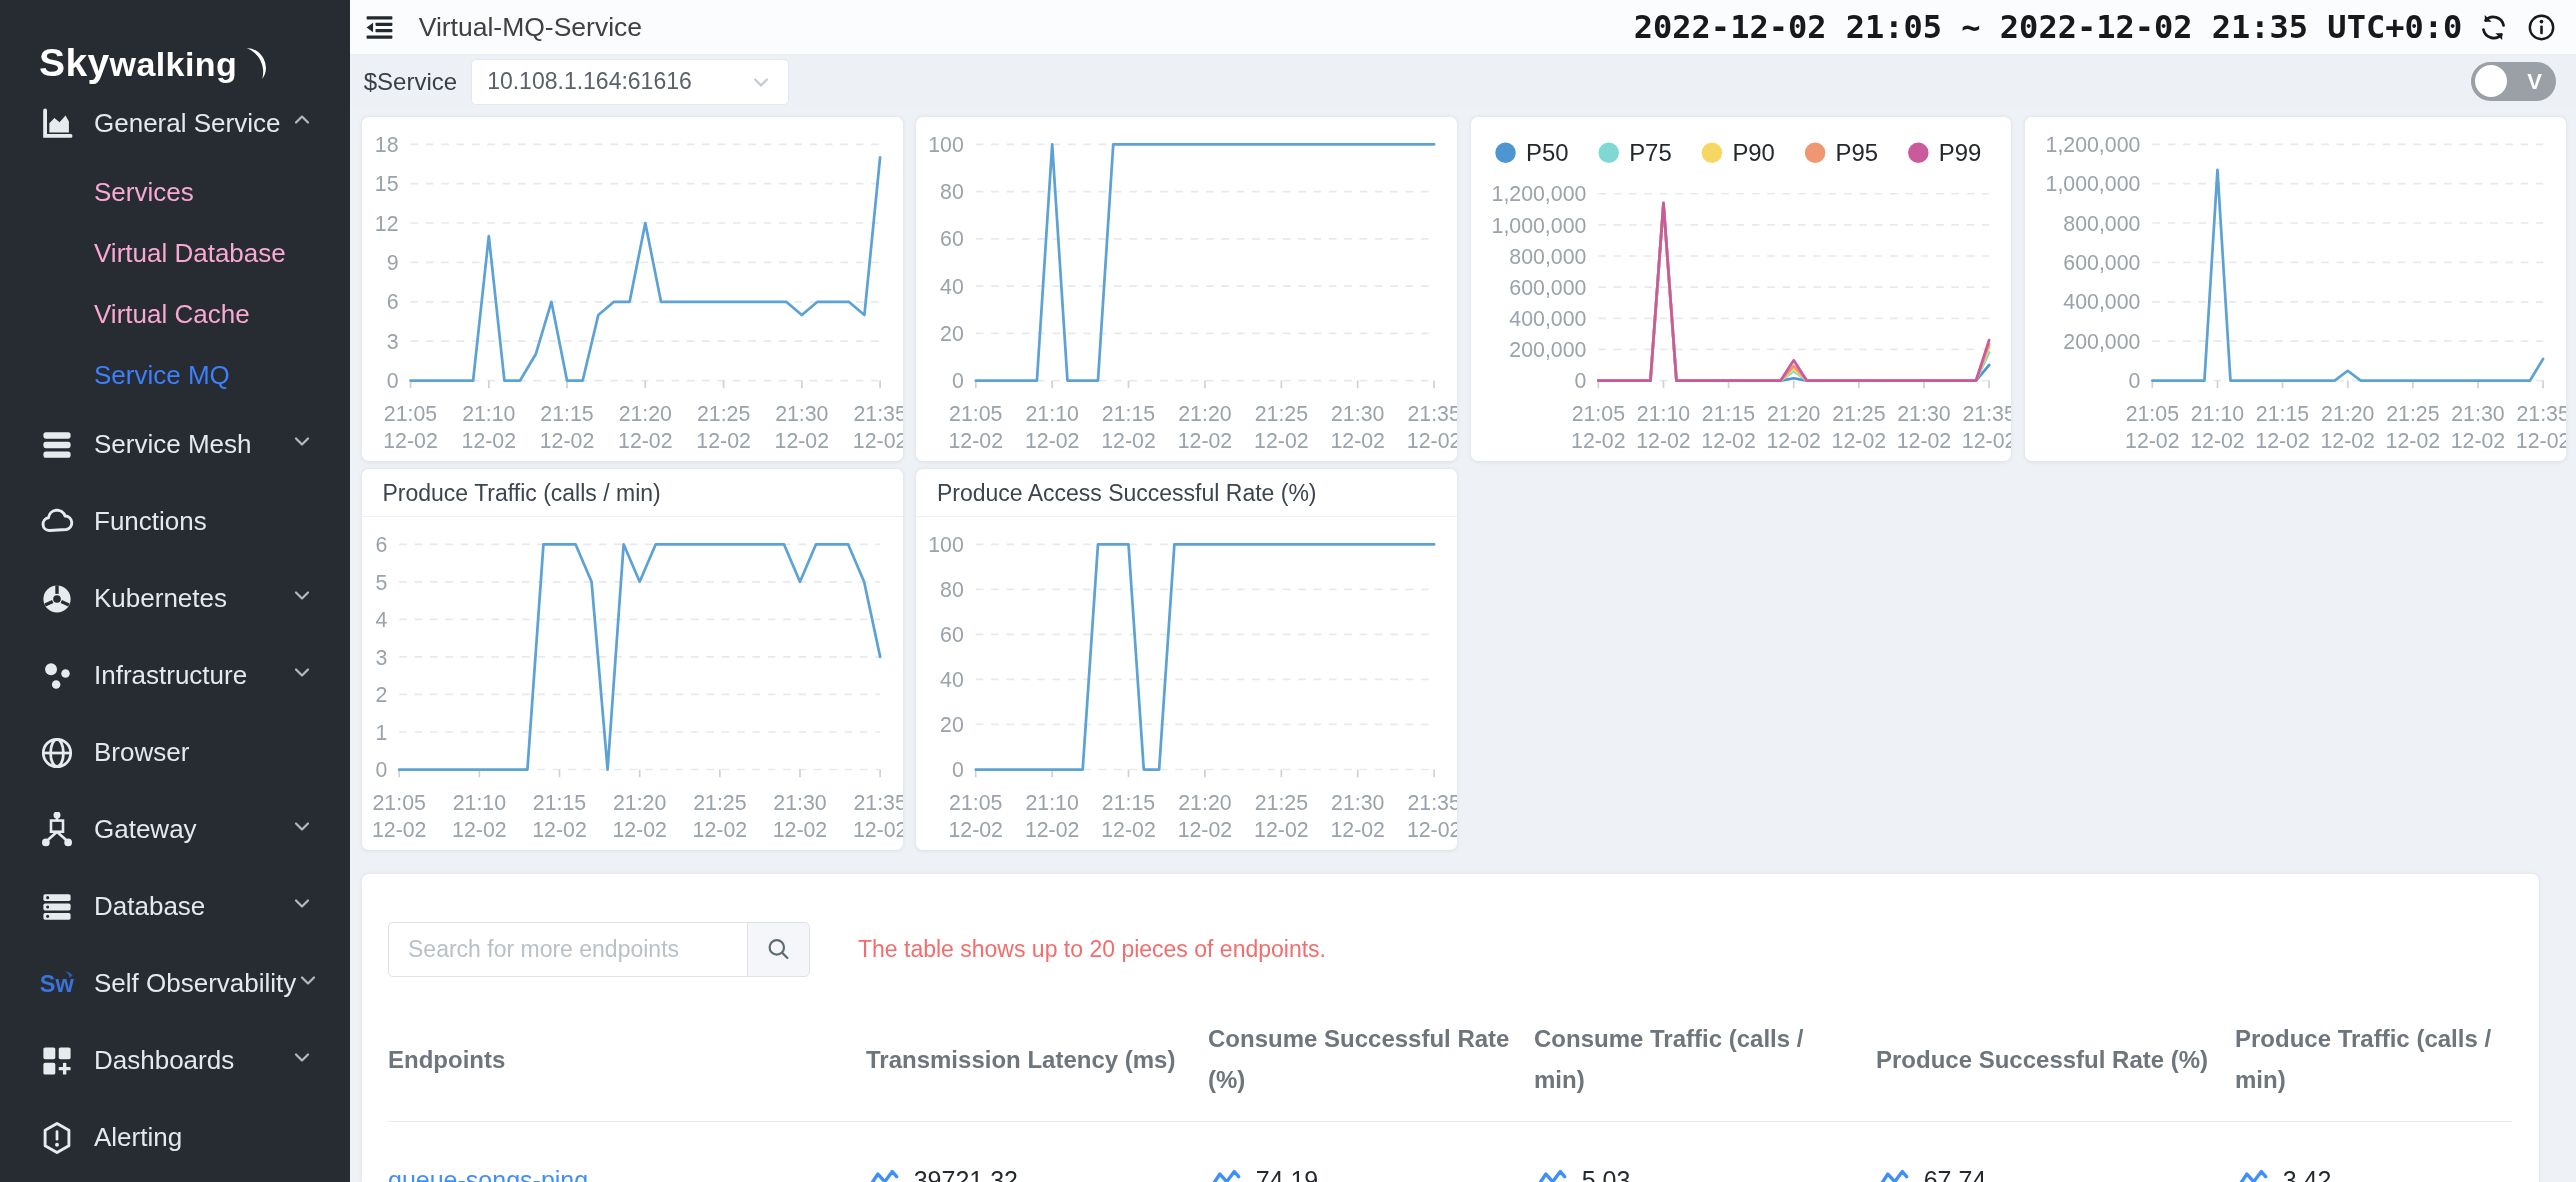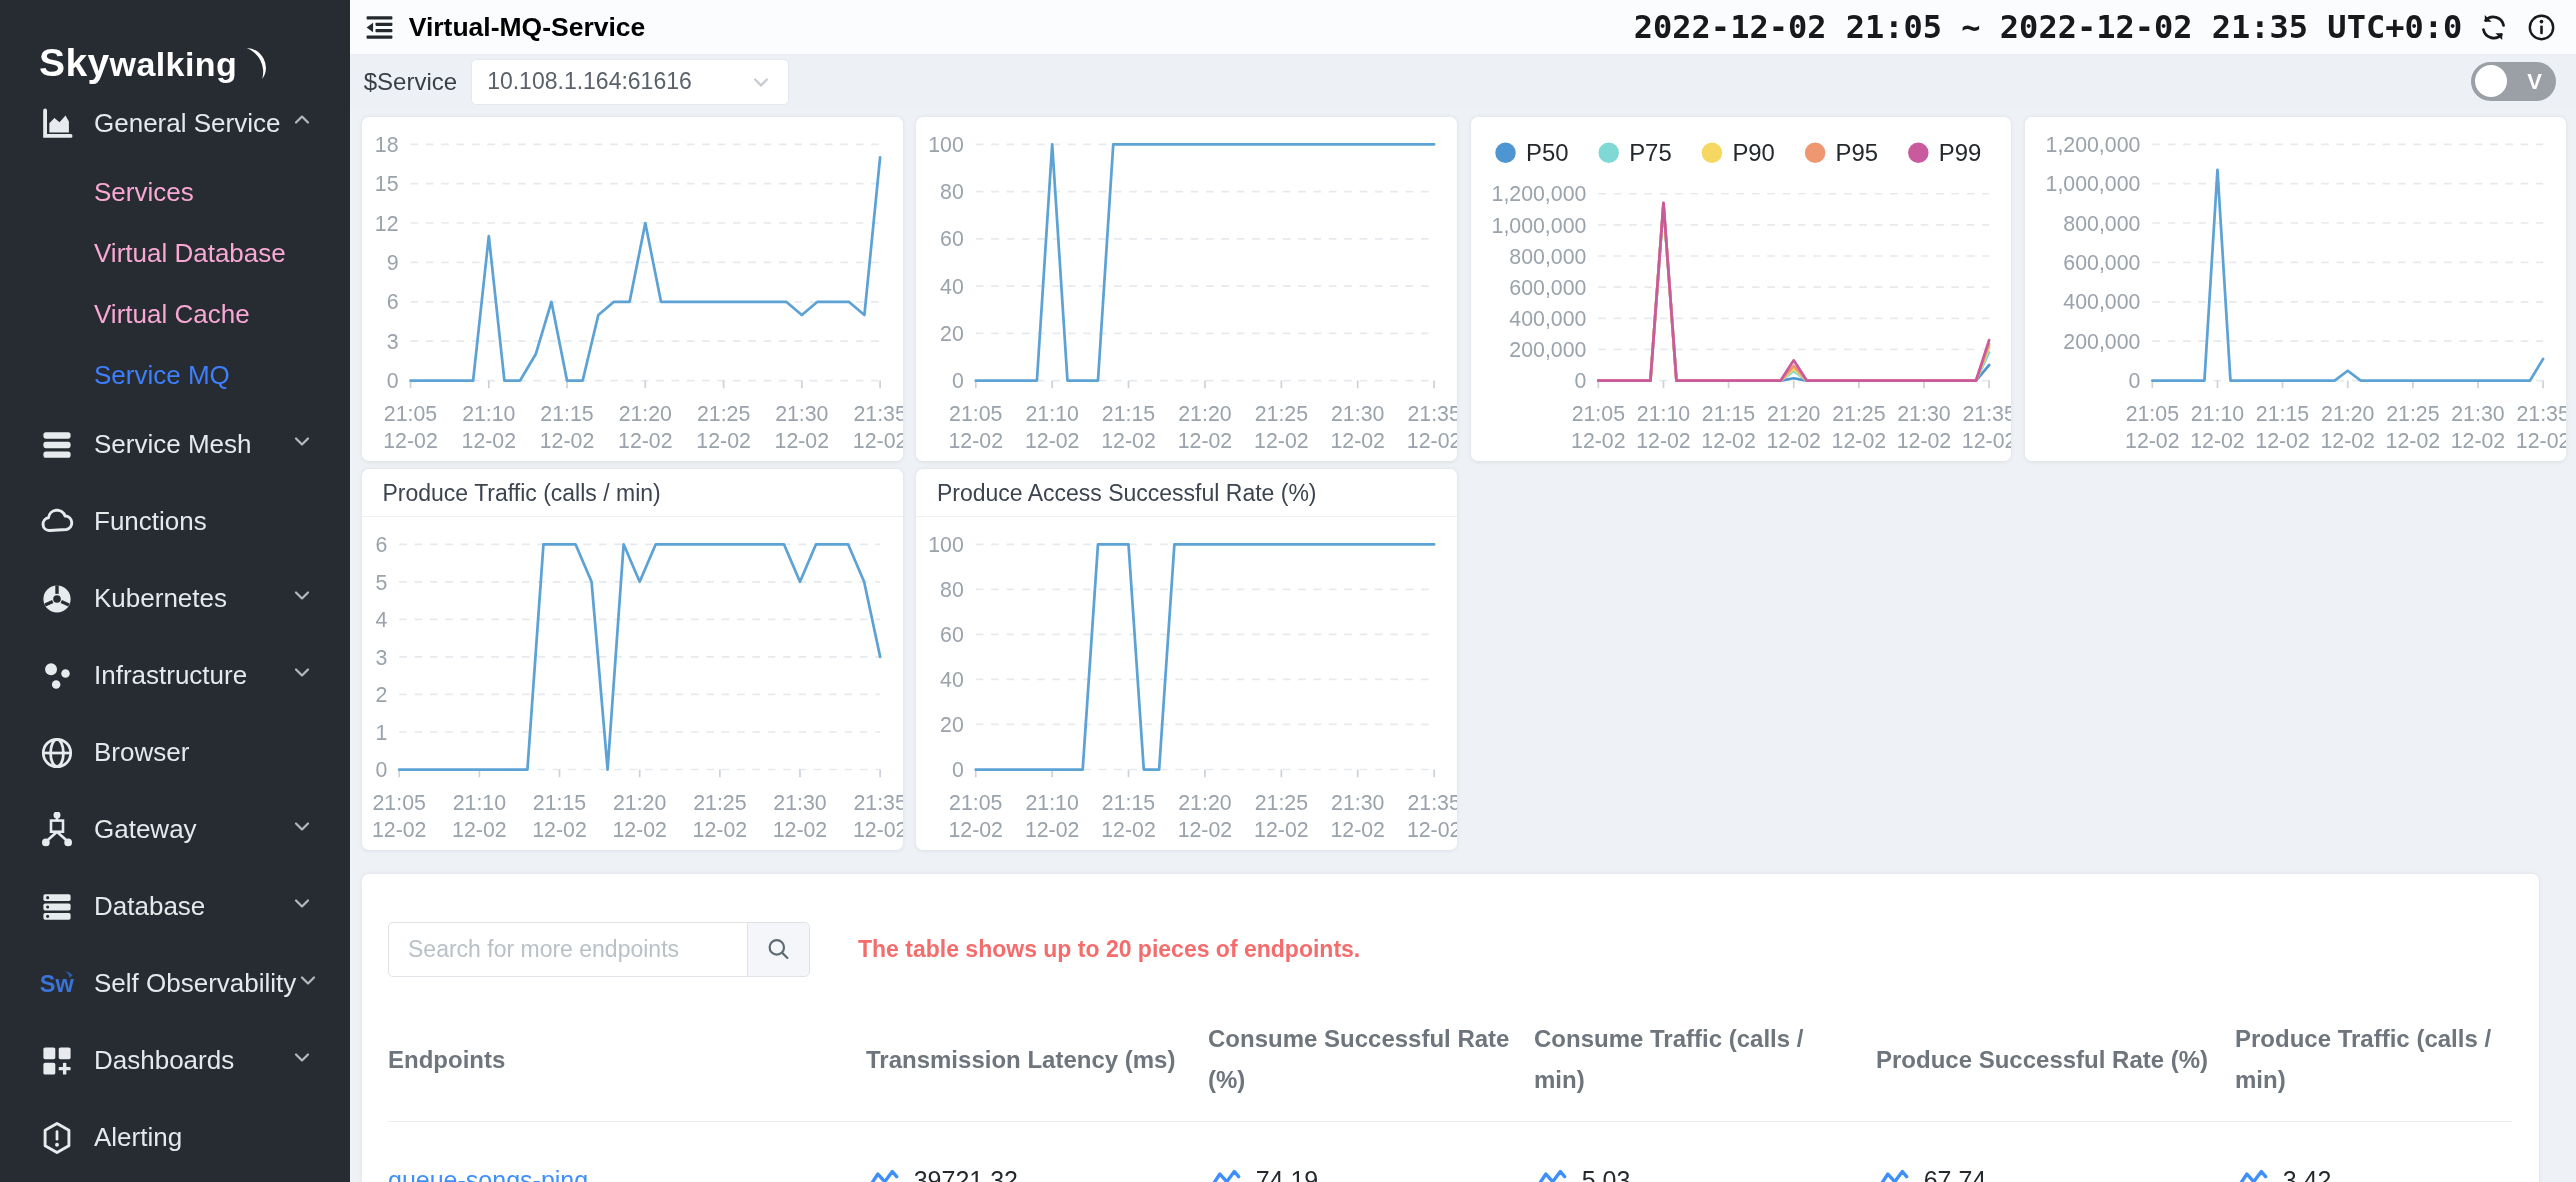--- a/index.html
+++ b/index.html
@@ -17,21 +17,21 @@
   .nav-icon { width:36px; height:36px; margin-right:19px; display:flex; align-items:center; justify-content:center; flex-shrink:0; }
   .nav-label { flex:1; white-space:nowrap; }
   .nav-chevron { color:#b3b8be; }
   .nav-sub { height:61px; display:flex; align-items:center; padding-left:94px; font-size:26px; color:#f9a8d4; cursor:pointer; }
   .nav-sub.active { color:#3d7ffc; }
 
   
   .main { flex:1; display:flex; flex-direction:column; background:#eef1f5; min-width:0; }
   .topbar { height:55px; background:#fbfcfd; display:flex; align-items:center; padding:0 19px 0 13.7px; border-bottom:0.9px solid #eceff2; flex-shrink:0; }
   .fold-btn { width:31px; height:31px; display:flex; align-items:center; justify-content:center; cursor:pointer; }
-  .topbar-title { font-size:26.5px; font-weight:700; color:#000000; margin-left:14px; }
+  .topbar-title { font-size:26.5px; font-weight:400; color:#404040; margin-left:24px; }
   .topbar-right { margin-left:auto; display:flex; align-items:center; gap:15.4px; }
   .time-range { font-family:"DejaVu Sans Mono", monospace; font-size:32px; font-weight:bold; color:#17191c; cursor:pointer; }
   .icon-btn { width:32px; height:32px; display:flex; align-items:center; justify-content:center; cursor:pointer; }
 
   .filterbar { height:53px; background:#edf1f6; display:flex; align-items:center; padding:0 20.5px 0 13.7px; flex-shrink:0; }
   .service-label { font-size:24px; color:#3a4046; }
   .service-select { width:318px; height:46px; background:#fff; border:0.9px solid #e4e8ed; border-radius:5.1px; margin-left:13.7px; display:flex; align-items:center; padding:0 15.4px; font-size:23px; color:#5a6169; cursor:pointer; }
   .service-select .sel-chevron { margin-left:auto; color:#c4cad1; display:flex; }
   .toggle { margin-left:auto; width:85px; height:39px; border-radius:19.6px; background:#9ba0a6; position:relative; display:flex; align-items:center; justify-content:flex-end; padding-right:13.7px; cursor:pointer; }
   .toggle-knob { position:absolute; left:4.3px; top:3.4px; width:32px; height:32px; border-radius:50%; background:#fff; }
@@ -45,21 +45,21 @@
   .card-title { height:48px; line-height:48px; padding-left:20.5px; font-size:23px; color:#3c4450; border-bottom:0.9px solid #eef0f3; white-space:nowrap; }
   .card svg.chart { display:block; }
   svg text { font-family:"Liberation Sans", sans-serif; }
 
   
   .panel { margin-top:24px; margin-right:27px; background:#fff; border-radius:6.8px 6.8px 0 0; box-shadow:0 0.9px 4.3px rgba(31,45,61,.09); height:308px; padding:48px 27px 0 26px; overflow:hidden; }
   .search-row { display:flex; align-items:center; }
   .search-input { width:359px; height:55px; border:0.9px solid #dfe3e8; border-right:none; border-radius:5.1px 0 0 5.1px; padding:0 19px; font-size:23px; color:#333; outline:none; font-family:"Liberation Sans", sans-serif; }
   .search-input::placeholder { color:#b9c0c7; }
   .search-btn { width:63px; height:55px; background:#f4f6f9; border:0.9px solid #dfe3e8; border-radius:0 5.1px 5.1px 0; display:flex; align-items:center; justify-content:center; cursor:pointer; }
-  .note { margin-left:48px; font-size:23px; color:#f56c6c;font-weight:bold; }
+  .note { margin-left:48px; font-size:23px; color:#f56c6c; }
   table { width:100%; border-collapse:collapse; margin-top:31px; table-layout:fixed; }
   th { text-align:left; font-size:24px; font-weight:bold; color:#6e757d; padding:10.2px 17px 20.5px 0; border-bottom:1.7px solid #e9ecef; vertical-align:middle; line-height:41px; }
   td { padding:44px 17px 43px 0; font-size:25px; color:#24292e; border-bottom:0.9px solid #e7e9ed; }
   .endpoint-link { color:#3f8ffb; cursor:pointer; }
   .metric { display:flex; align-items:center; gap:13.7px; }
 </style>
 </head>
 <body>
 
 <div class="app">

